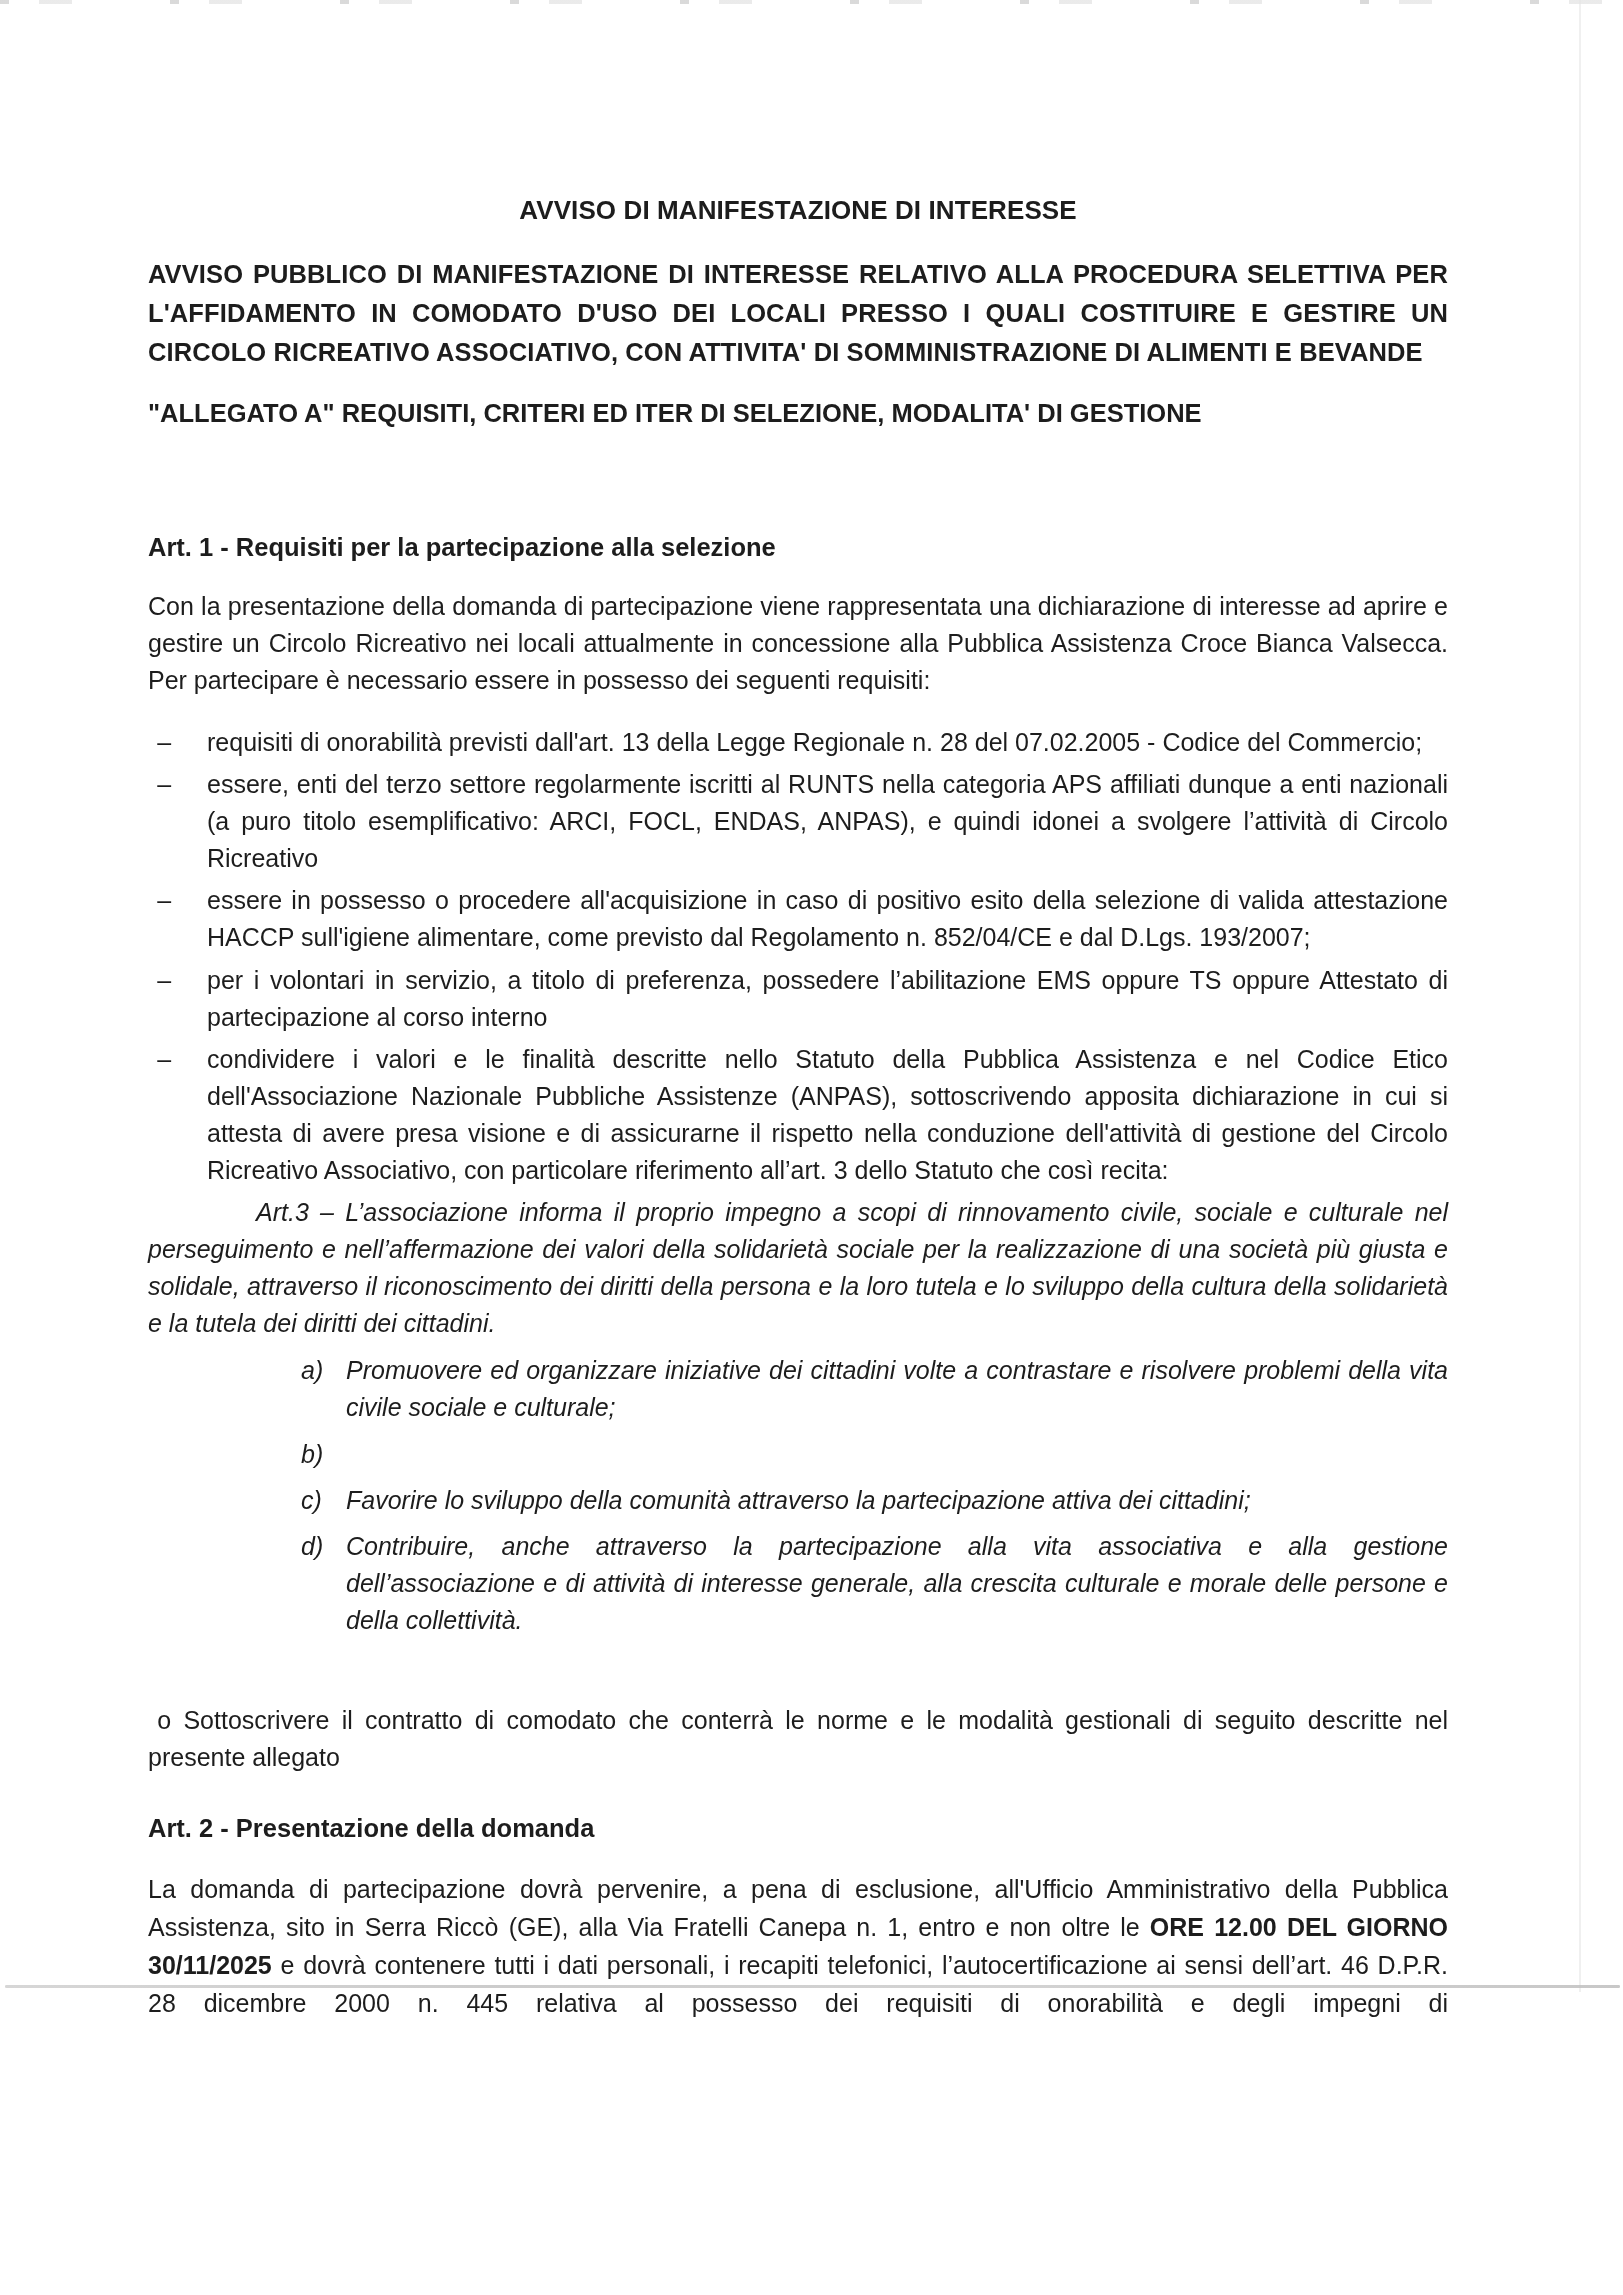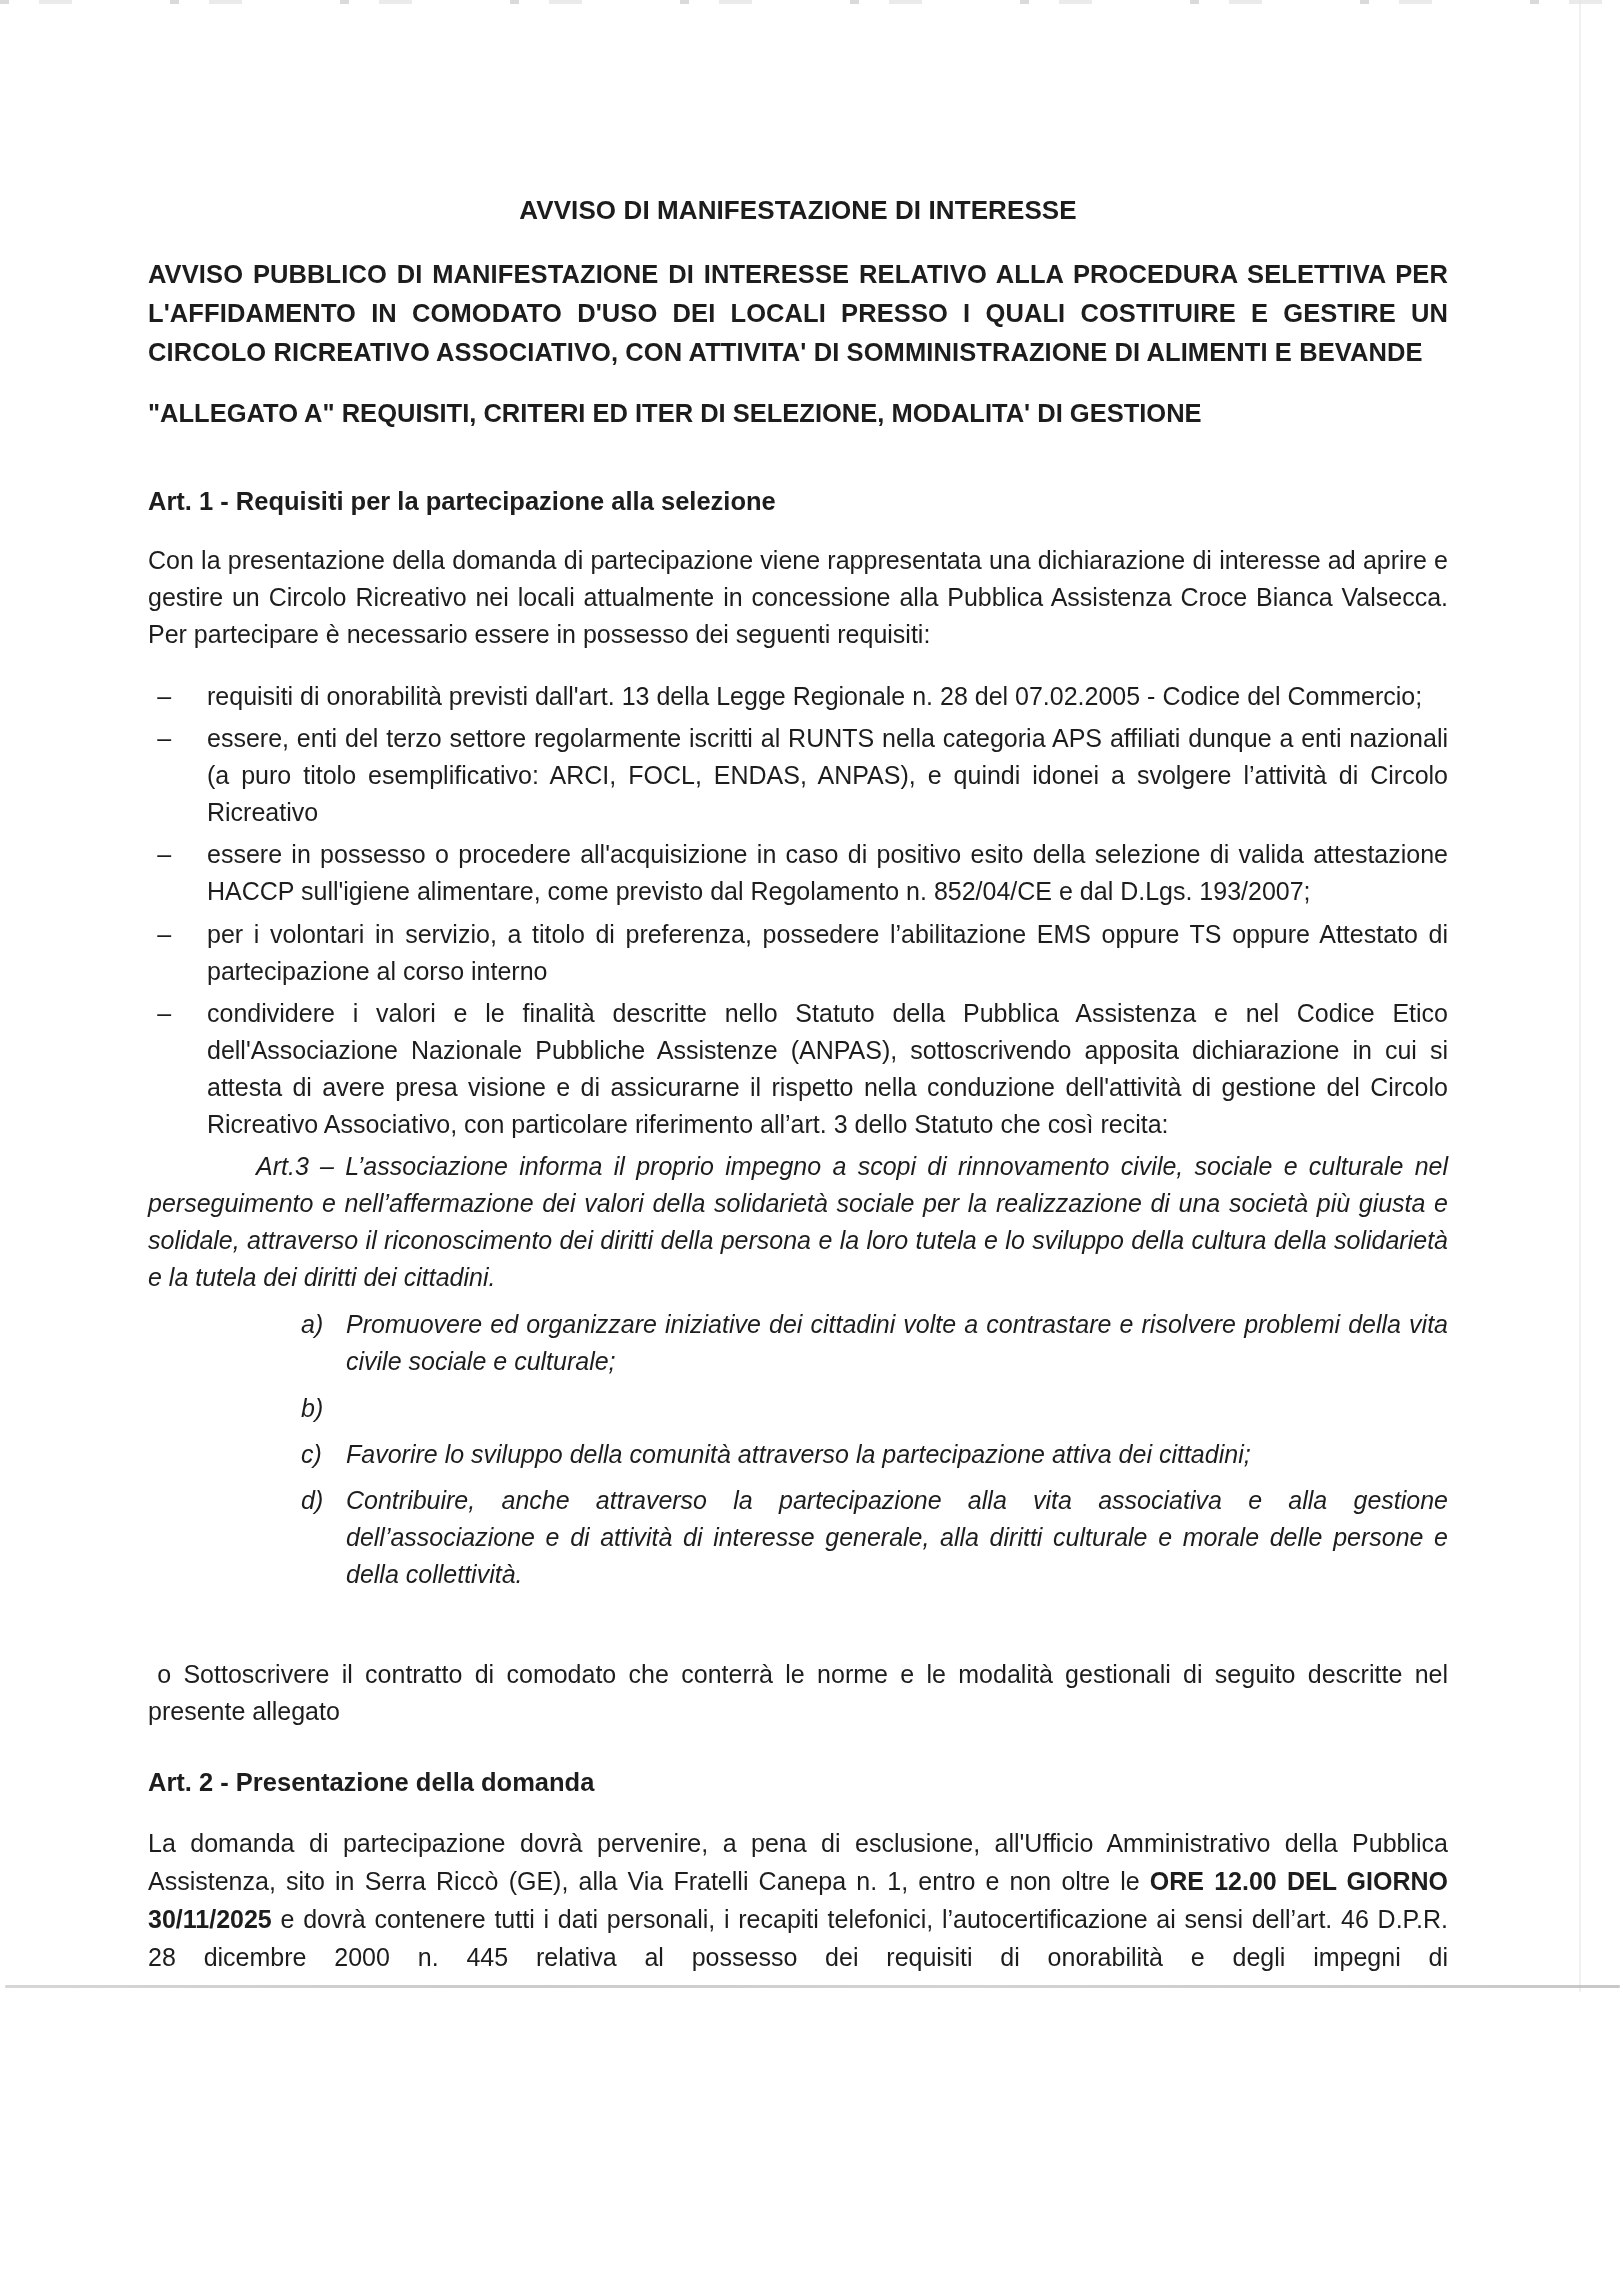--- a/index.html
+++ b/index.html
@@ -66,21 +66,21 @@
     margin-top: 26px;
     font-size: 25.5px;
     font-weight: bold;
     line-height: 31px;
   }
   .art-heading {
     font-size: 25.5px;
     font-weight: bold;
     line-height: 31px;
   }
-  .art1-heading { margin-top: 57px; }
+  .art1-heading { margin-top: 103px; }
   .intro {
     margin-top: 25px;
     font-size: 25px;
     line-height: 37px;
     text-align: justify;
   }
   .req-list { margin-top: 25px; }
   .req-item { display: flex; margin-bottom: 5.2px; }
   .req-marker {
     flex: 0 0 59px;
@@ -191,21 +191,21 @@
     </div>
     <div class="ambiti-item">
       <div class="ambiti-marker">b)</div>
     </div>
     <div class="ambiti-item">
       <div class="ambiti-marker">c)</div>
       <div class="ambiti-text">Favorire lo sviluppo della comunità attraverso la partecipazione attiva dei cittadini;</div>
     </div>
     <div class="ambiti-item">
       <div class="ambiti-marker">d)</div>
-      <div class="ambiti-text">Contribuire, anche attraverso la partecipazione alla vita associativa e alla gestione dell’associazione e di attività di interesse generale, alla diritti culturale e morale delle persone e della collettività.</div>
+      <div class="ambiti-text">Contribuire, anche attraverso la partecipazione alla vita associativa e alla gestione dell’associazione e di attività di interesse generale, alla crescita culturale e morale delle persone e della collettività.</div>
     </div>
   </div>
 
   <div class="closing">o Sottoscrivere il contratto di comodato che conterrà le norme e le modalità gestionali di seguito descritte nel presente allegato</div>
 
   <div class="art-heading art2-heading">Art. 2 - Presentazione della domanda</div>
 
   <p class="art2-para"><span>La domanda di partecipazione dovrà pervenire, a pena di esclusione, all'Ufficio Amministrativo della Pubblica Assistenza, sito in Serra Riccò (GE), alla Via Fratelli Canepa n. 1, entro e non oltre le </span><span class="b">ORE 12.00 DEL GIORNO 30/11/2025</span><span> e dovrà contenere tutti i dati personali, i recapiti telefonici, l’autocertificazione ai sensi dell’art. 46 D.P.R. 28 dicembre 2000 n. 445 relativa al possesso dei requisiti di onorabilità e degli impegni di</span></p>
 
   <div class="scan-bottom"></div>

